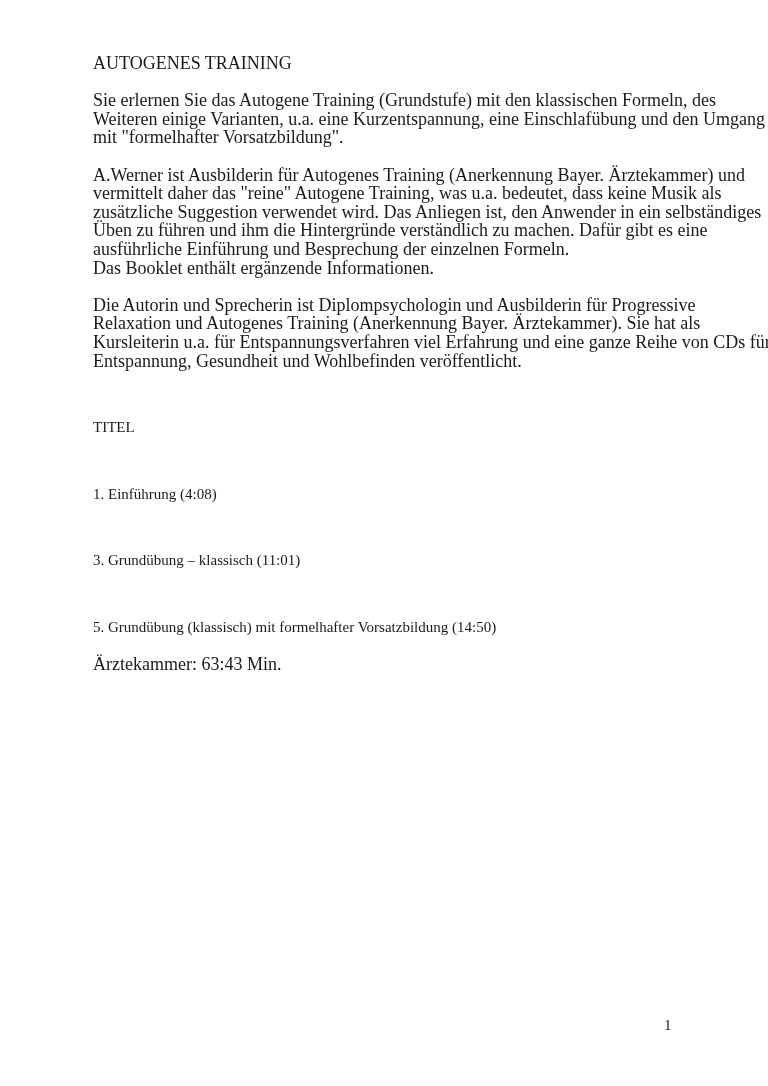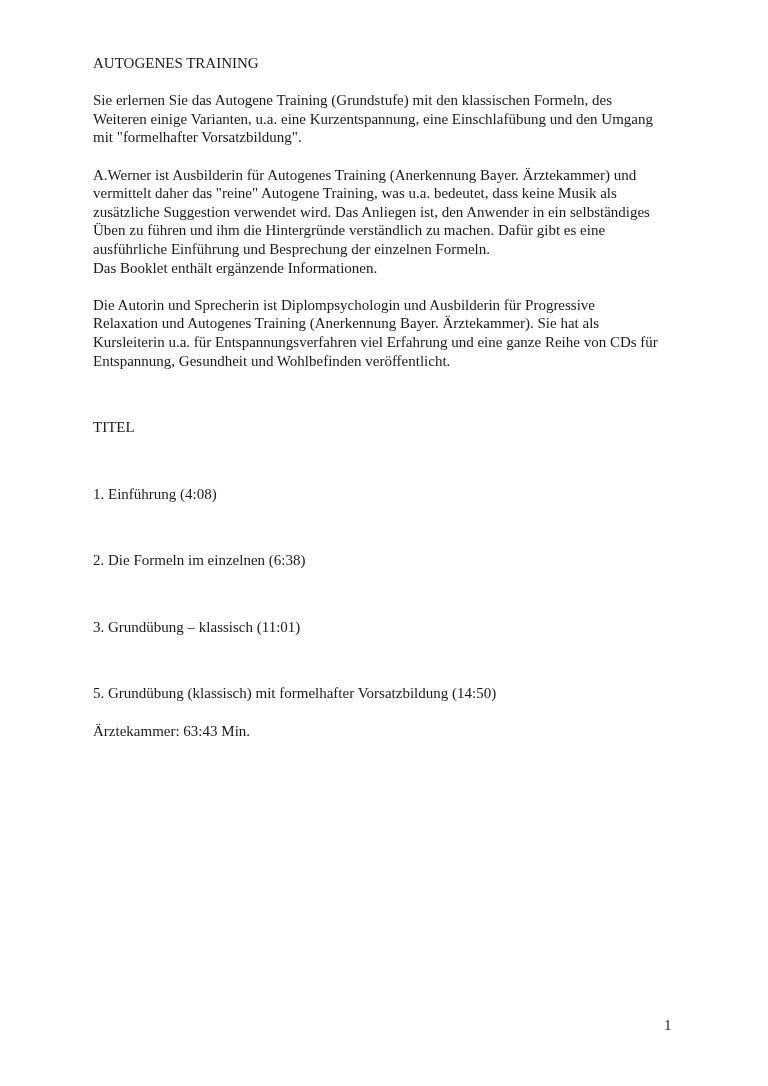--- a/index.html
+++ b/index.html
@@ -29,21 +29,21 @@
     left: 93px;
     top: 54px;
     width: 600px;
     font-size: 15px;
     line-height: 18.6px;
   }
   .block {
     margin: 0 0 18.6px 0;
     white-space: pre;           
     font-weight: normal;
-    font-size: 15px;
+    font-size: 18px;
     line-height: 18.6px;
   }
   .track-list {
     margin: 0 0 18.6px 0;
   }
   .track-item {
     white-space: pre;
     margin-top: 48px;
   }
   .page-number {
@@ -75,21 +75,20 @@
 Das Booklet enthält ergänzende Informationen.</div>
 
     <div class="block">Die Autorin und Sprecherin ist Diplompsychologin und Ausbilderin für Progressive
 Relaxation und Autogenes Training (Anerkennung Bayer. Ärztekammer). Sie hat als
 Kursleiterin u.a. für Entspannungsverfahren viel Erfahrung und eine ganze Reihe von CDs für
 Entspannung, Gesundheit und Wohlbefinden veröffentlicht.</div>
 
     <div class="track-list">
       <div class="track-item">TITEL</div>
       <div class="track-item">1. Einführung (4:08)</div>
-      <div class="track-item">2. Die Formeln im einzelnen (6:38)</div>
       <div class="track-item">3. Grundübung – klassisch (11:01)</div>
       <div class="track-item">5. Grundübung (klassisch) mit formelhafter Vorsatzbildung (14:50)</div>
     </div>
 
     <div class="block">Ärztekammer: 63:43 Min.</div>
 
   </div>
 
   <div class="page-number">1</div>
 

